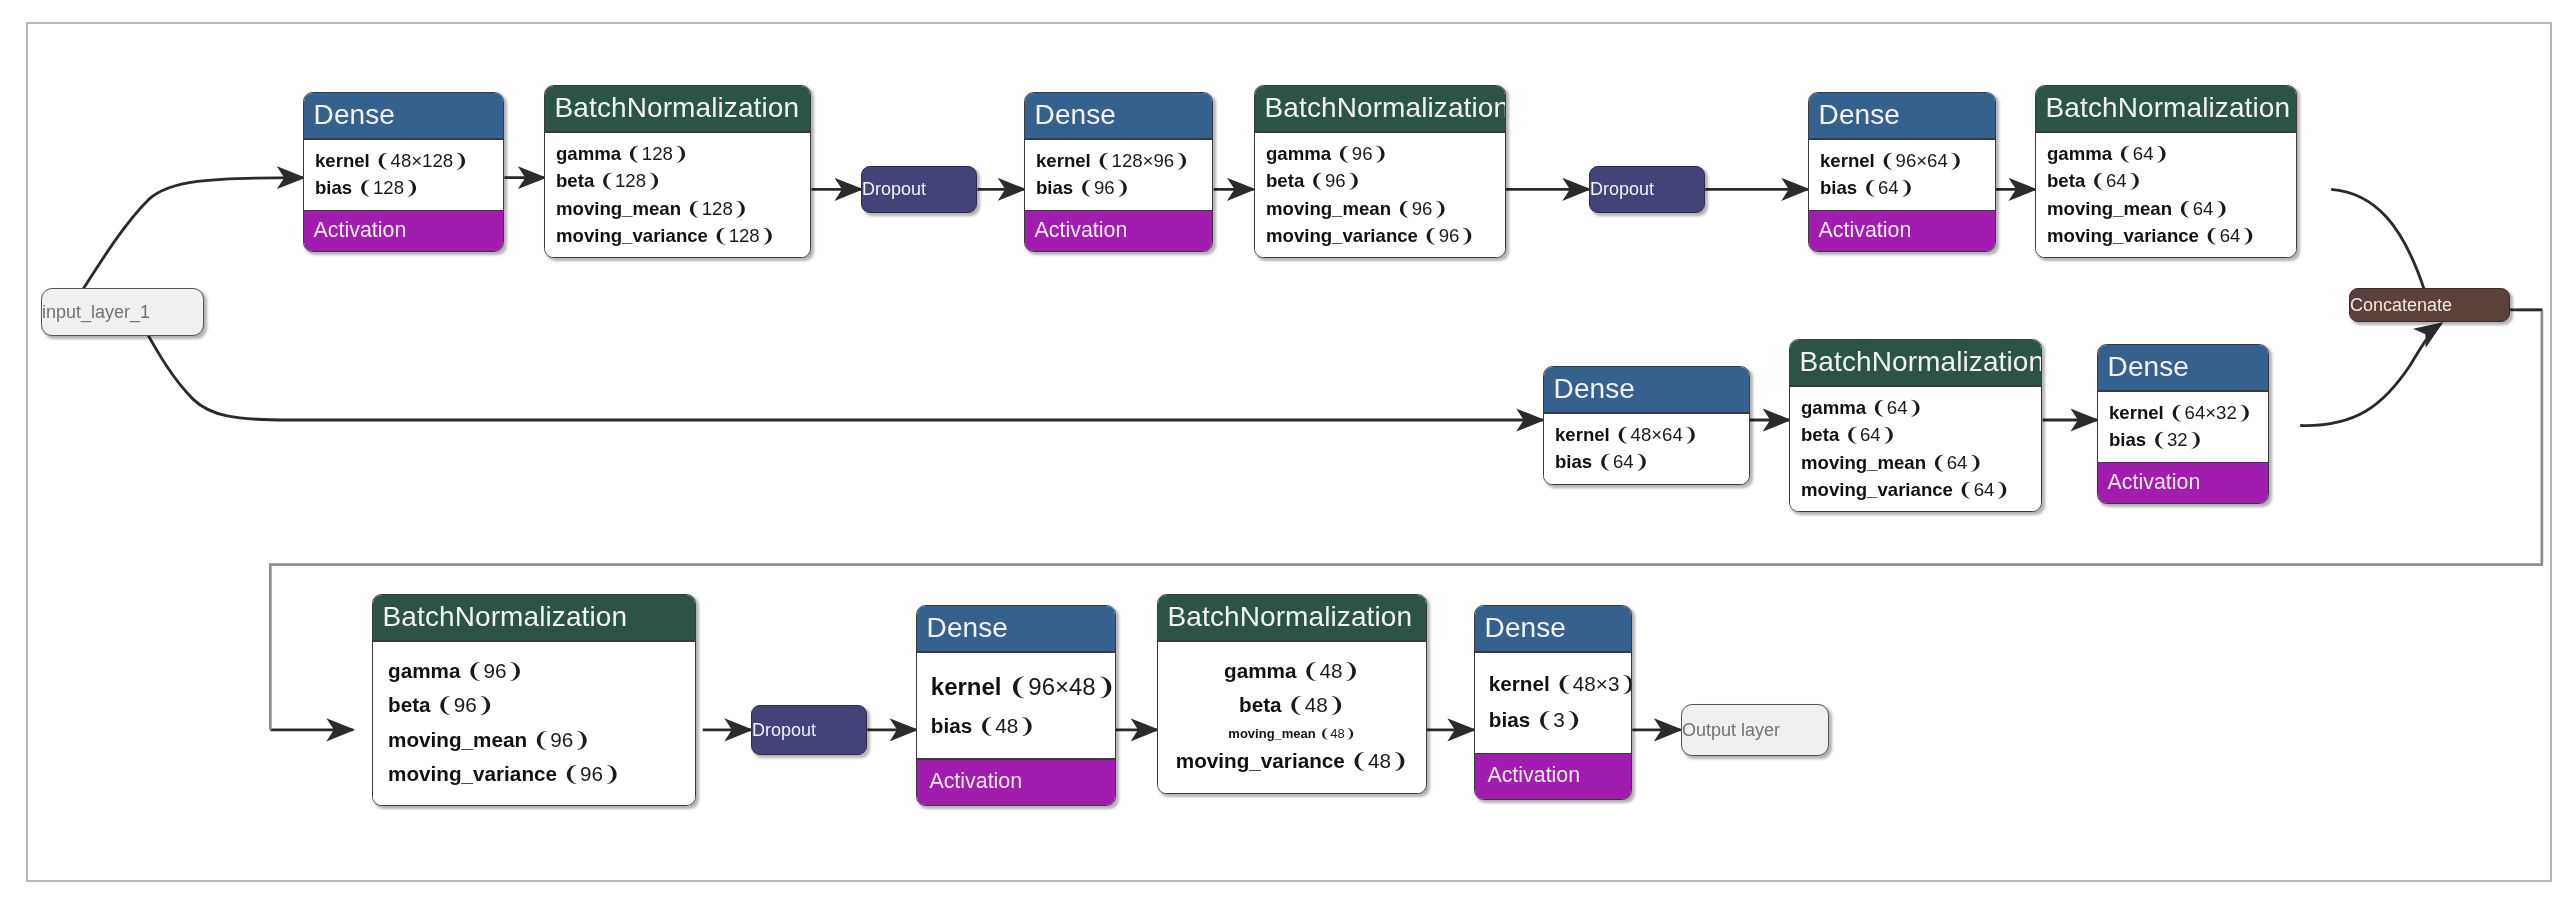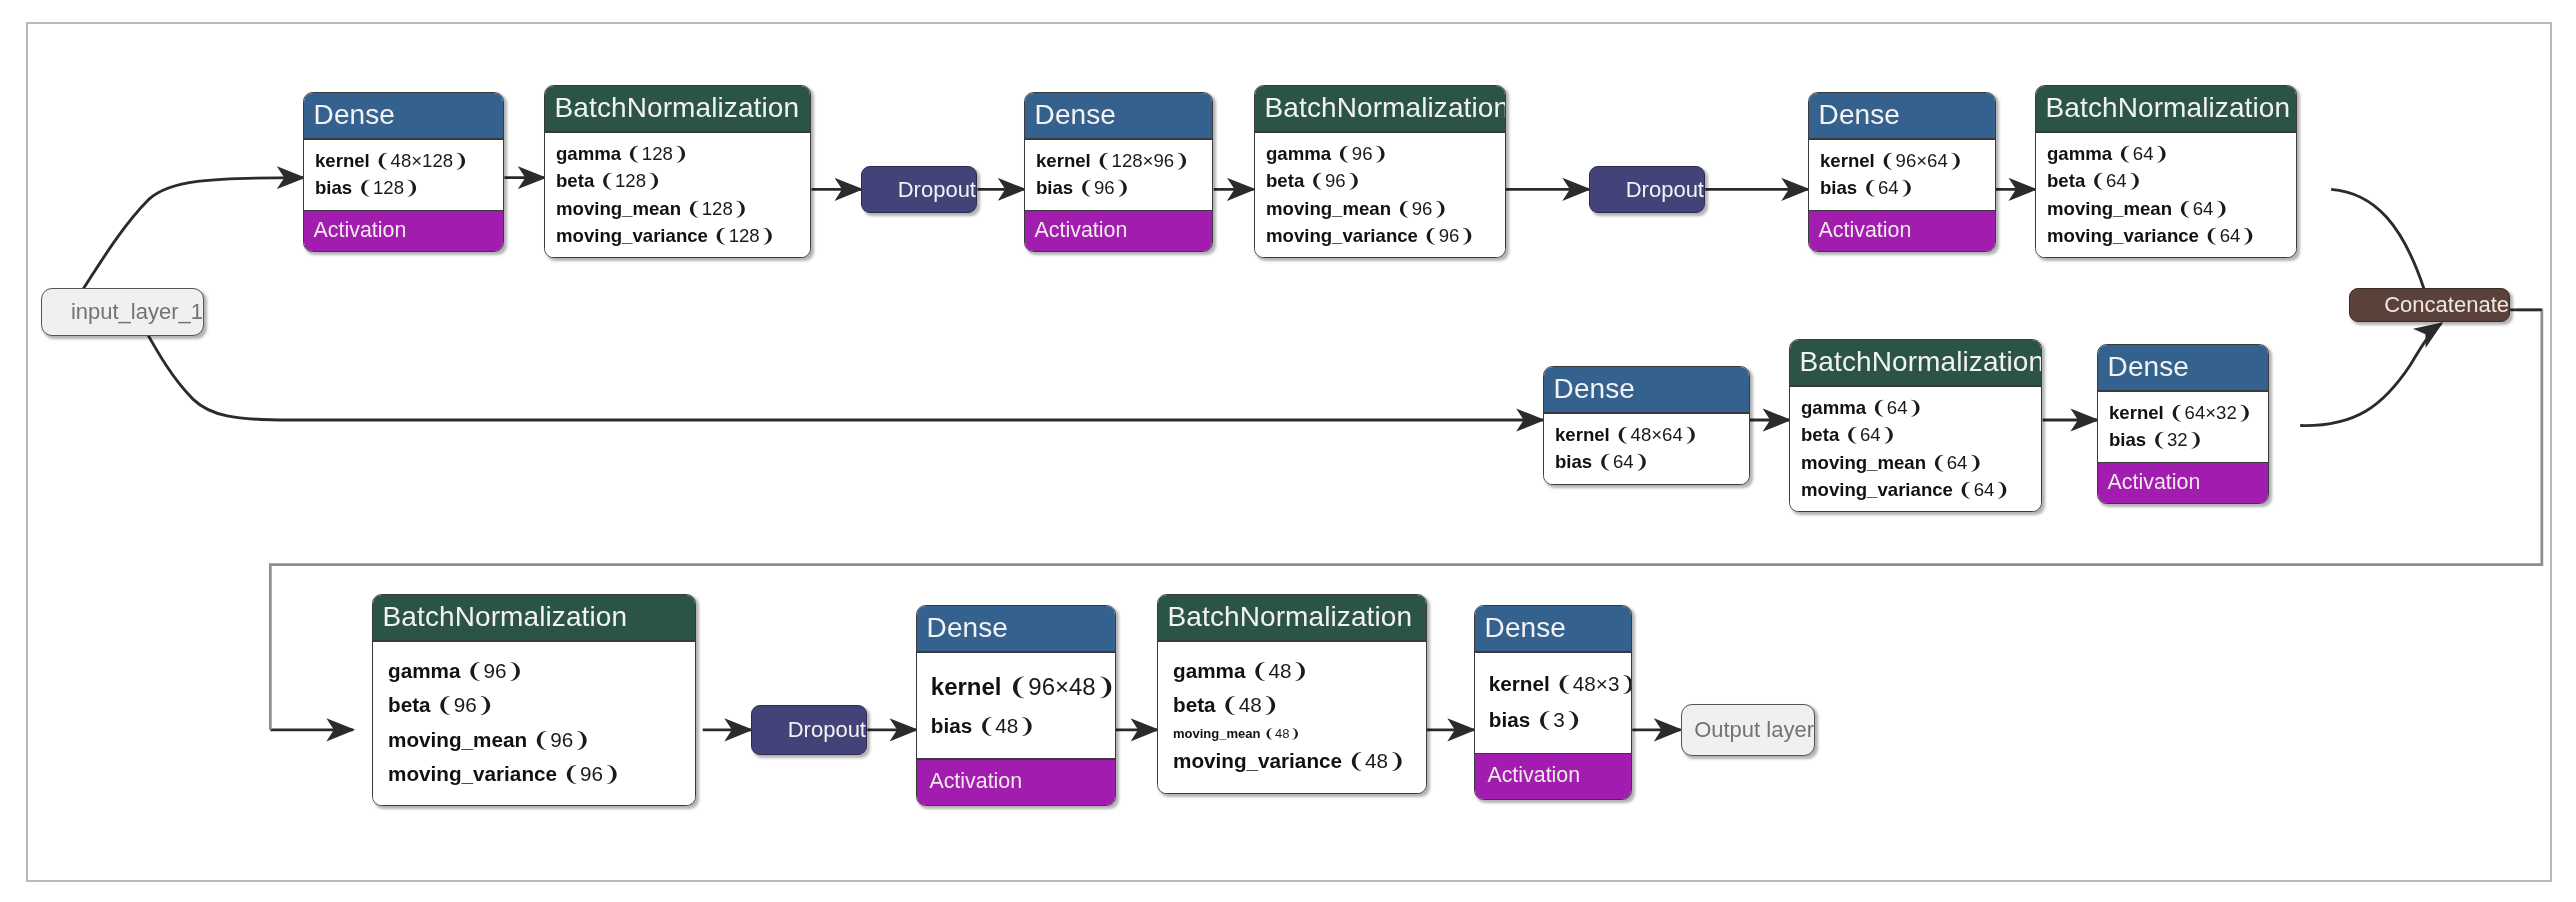--- a/index.html
+++ b/index.html
@@ -46,22 +46,22 @@
   .ftr{
     background:#a21caf;color:#f0eaea;font-size:21.4px;line-height:1;
     padding:9px 9.6px 9.6px 9.6px;white-space:nowrap;
   }
   .sep{height:1.4px;background:#3a3a3a;}
 
   
   .pill{
     border-radius:9px;border:1.4px solid #3a3a3a;
     box-shadow:2.1px 2.1px 2.8px rgba(0,0,0,0.30);
-    display:flex;align-items:center;justify-content:flex-end;
-    font-size:22px;white-space:nowrap;box-sizing:border-box;
+    display:flex;align-items:center;justify-content:flex-start;
+    font-size:18px;white-space:nowrap;box-sizing:border-box;
   }
   .pill.dropout{background:#43437a;color:#f2f2f2;border-color:#2b2b50;}
   .pill.concat{background:#5a423a;color:#f0e7e2;border-color:#3b2b25;}
   .pill.io{background:#f0f0f0;color:#737373;border-color:#555555;border-radius:11px;}
 </style>
 </head>
 <body>
 
 <div id="stage">
 
@@ -350,21 +350,21 @@
         <span class="sh"> ❨48❩</span>
       </div>
     </div>
     <div class="sep"></div>
     <div class="ftr" style="padding:11px 12.4px 12.4px 12.4px;">Activation</div>
   </div>
 
   <div class="node card" style="left:1157px;top:594px;width:270px;">
     <div class="hdr green">BatchNormalization</div>
     <div class="sep"></div>
-    <div class="body" style="padding:12.4px 15px 13.8px 15px;">
+    <div class="body" style="padding:12.4px 15px 13.8px 15px;text-align:center;">
       <div class="row" style="font-size:20.7px;line-height:1.66;">
         <b>gamma</b>
         <span class="sh"> ❨48❩</span>
       </div>
       <div class="row" style="font-size:20.7px;line-height:1.66;">
         <b>beta</b>
         <span class="sh"> ❨48❩</span>
       </div>
       <div class="row" style="font-size:13px;line-height:1.66;">
         <b>moving_mean</b>
@@ -387,18 +387,18 @@
       </div>
       <div class="row" style="font-size:20.7px;line-height:1.72;">
         <b>bias</b>
         <span class="sh"> ❨3❩</span>
       </div>
     </div>
     <div class="sep"></div>
     <div class="ftr" style="padding:11px 12.4px 12.4px 12.4px;">Activation</div>
   </div>
 
-  <div class="node pill io" style="left:1681px;top:704px;width:134px;height:52px;">
+  <div class="node pill io" style="left:1681px;top:704px;width:148px;height:52px;">
     <span>Output layer</span>
   </div>
 
 </div>
 
 
 </body></html>

